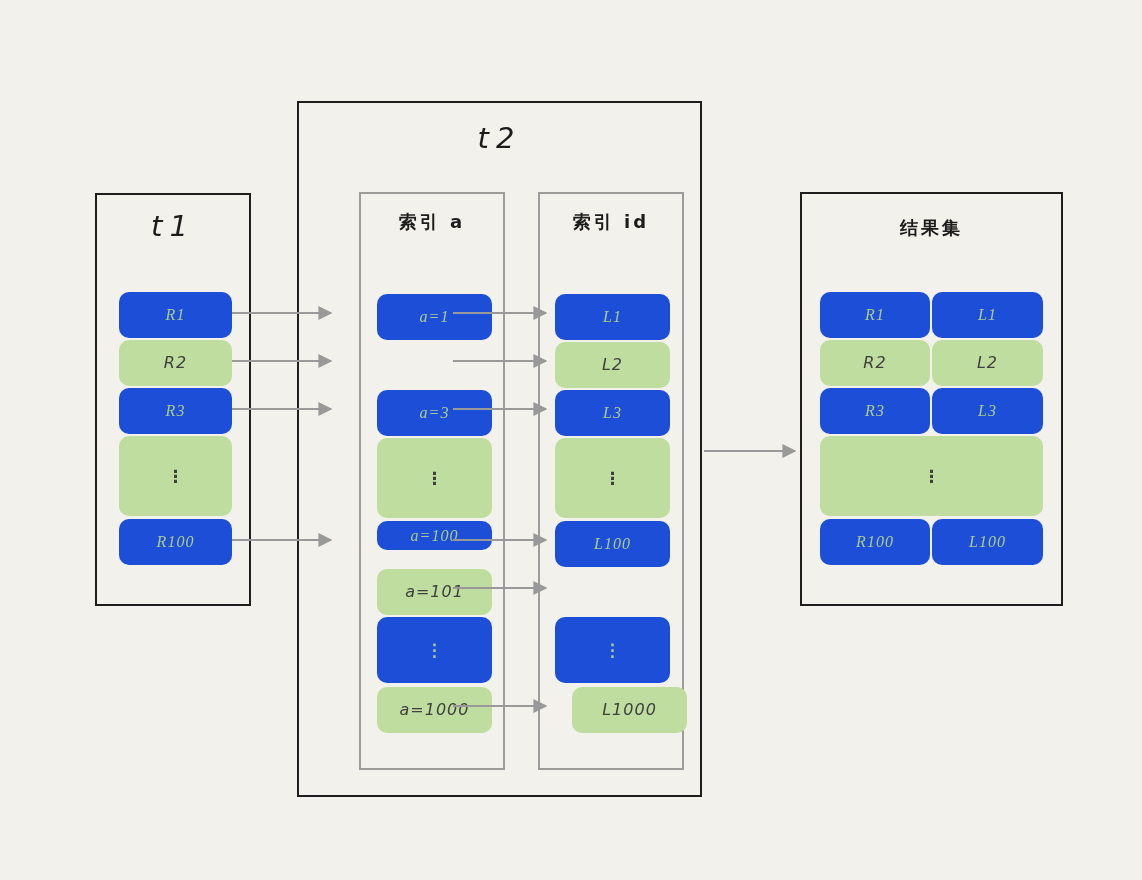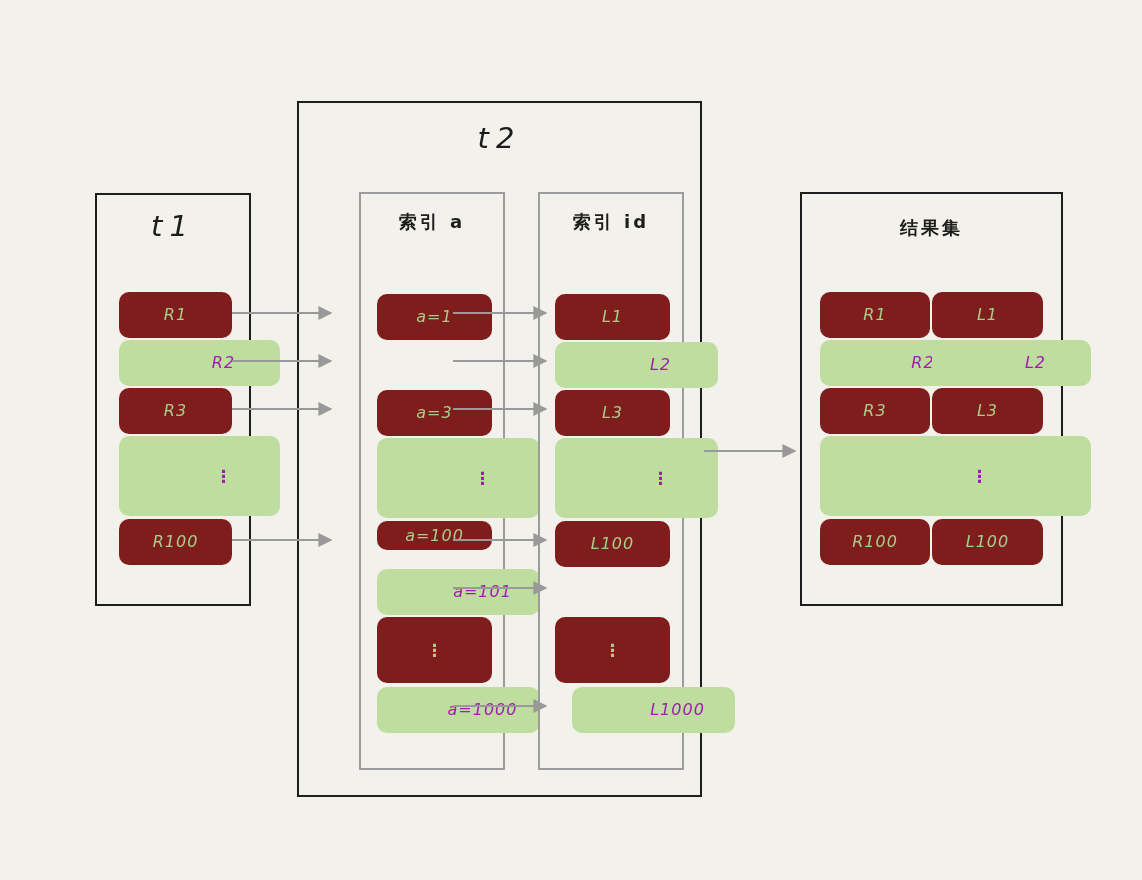--- a/index.html
+++ b/index.html
@@ -14,22 +14,22 @@
     position:absolute;left:0;right:0;text-align:center;color:#1c1c1c;
     font-style:italic;
   }
   .latin-title{font-size:29px;letter-spacing:7px;}
   .cjk-title{font-size:18px;font-weight:600;letter-spacing:3px;font-style:normal;}
   .row{
     position:absolute;border-radius:10px;display:flex;align-items:center;
     justify-content:center;font-size:16px;font-style:italic;letter-spacing:1px;
     line-height:1;
   }
-  .row.dark{background:#7f1d1d;color:#a9cc8b;}
-  .row.light{background:#bedd9e;color:#a21caf;padding-left:48px;}
+  .row.dark{background:#1d4ed8;color:#a9cc8b;font-family:Liberation Serif, serif;}
+  .row.light{background:#bedd9e;color:#404040;}
   .dots{font-style:normal;font-size:17px;font-weight:700;letter-spacing:0;}
   svg.arrows{position:absolute;left:0;top:0;pointer-events:none;}
 </style>
 </head>
 <body>
 
 <div class="stage">
 
   <div class="box outer" style="left:95px;top:193px;width:156px;height:413px;">
     <div class="box-title latin-title" style="top:14px;">t1</div>

